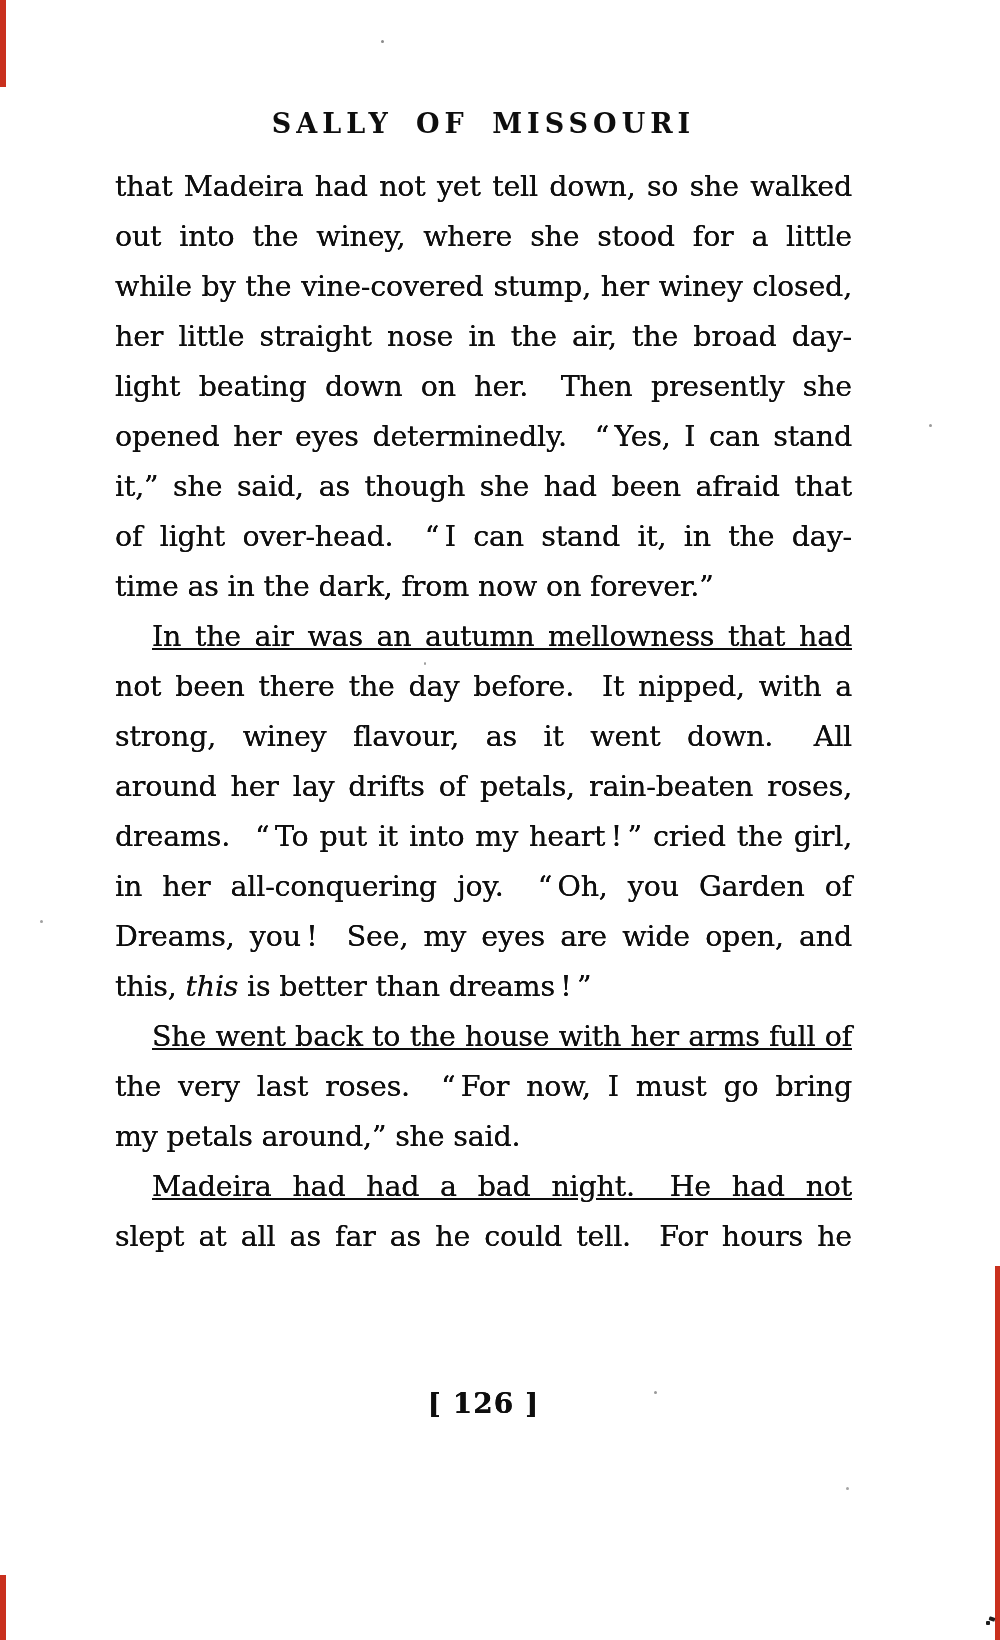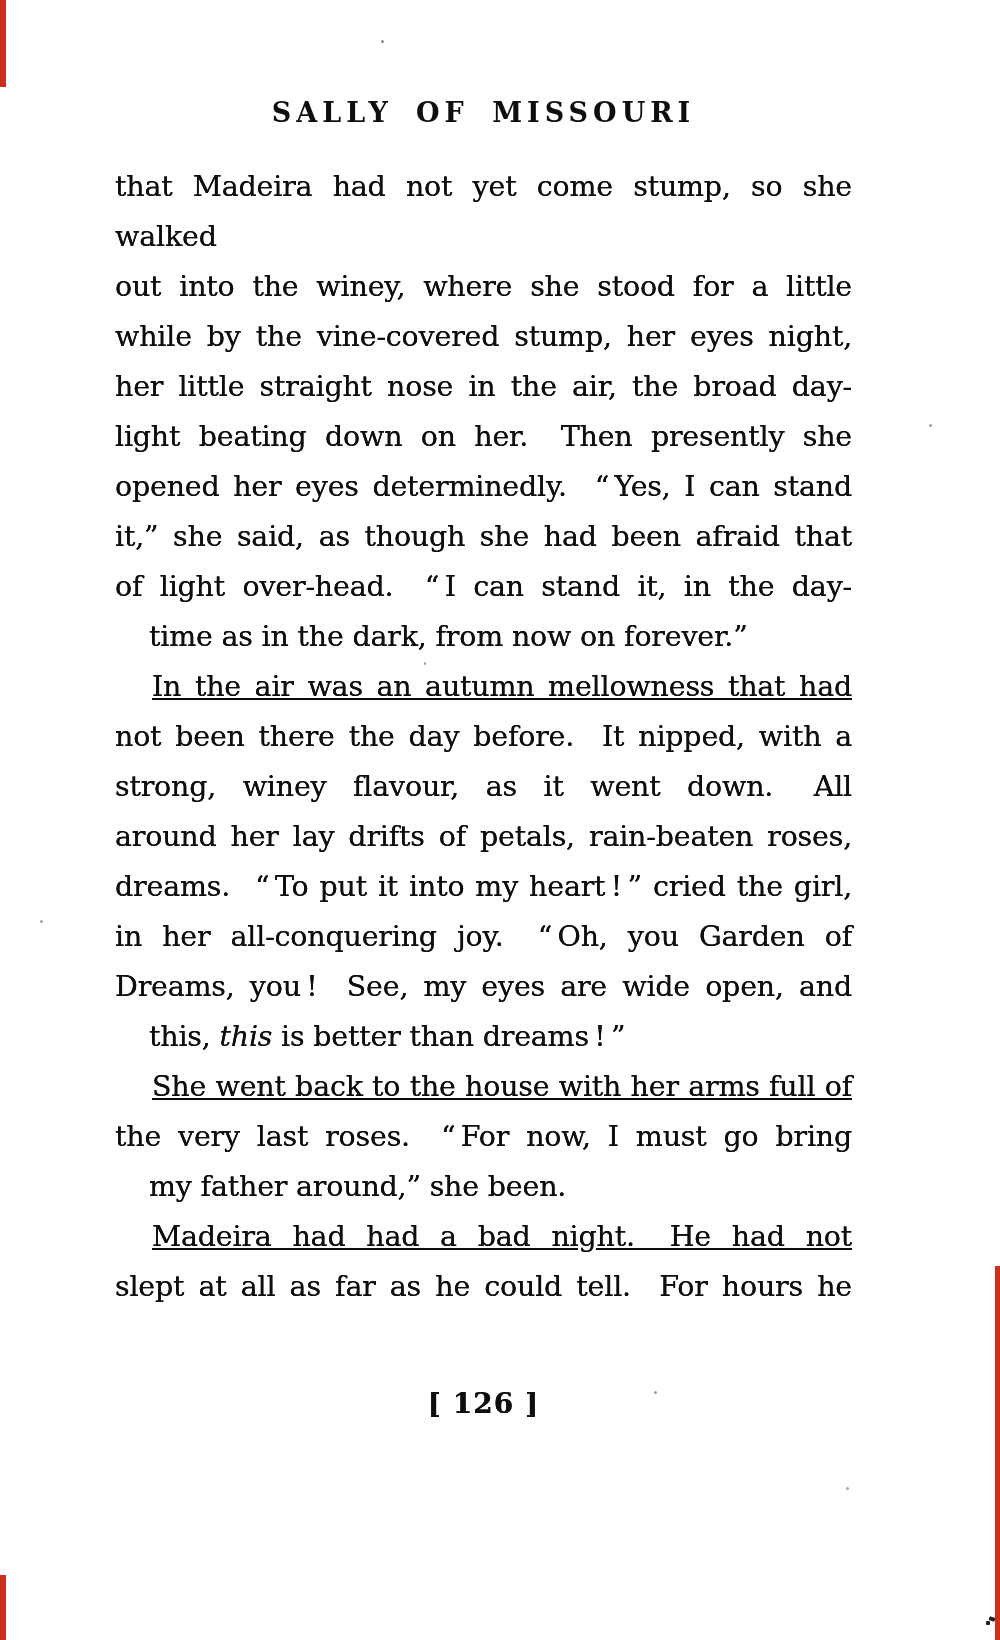--- a/index.html
+++ b/index.html
@@ -11,21 +11,21 @@
     overflow: hidden;
     font-family: "DejaVu Serif", "Liberation Serif", serif;
     color: var(--ink, #0e0e0e);
   }
   .page { position: absolute; inset: 0; }
 
   
   .title {
     position: absolute;
     left: 115px;
-    top: 97px;
+    top: 108px;
     width: 737px;
     margin: 0;
     text-align: center;
     font-size: 27px;
     line-height: 31px;
     font-weight: bold;
     letter-spacing: 5px;
     word-spacing: 9px;
     white-space: nowrap;
   }
@@ -35,21 +35,21 @@
     position: absolute;
     left: 115px;
     top: 162px;
     width: 737px;
     font-size: 28.5px;
     line-height: 50px;
     letter-spacing: -0.2px;
     text-shadow: 0 0 0.5px currentColor;
   }
   .line { text-align: justify; text-align-last: justify; }
-  .line.endline { text-align-last: left; margin-left: 34px; }
+  .line.endline { text-align-last: left; }
   .line.indent { text-indent: 37px; text-decoration: underline; }
   .line em { }
 
   
   .footer {
     position: absolute;
     left: 115px;
     top: 1390px;
     width: 737px;
     text-align: center;
@@ -83,40 +83,40 @@
 
 <div class="page">
 
   <div class="edge-mark em-top-left"></div>
   <div class="edge-mark em-bottom-left"></div>
   <div class="edge-mark em-right-bottom"></div>
 
   <h1 class="title">SALLY OF MISSOURI</h1>
 
   <div class="text-block" id="text-block">
-      <div class="line">that Madeira had not yet come stump, so she walked</div>
+      <div class="line">that Madeira had not yet tell down, so she walked</div>
       <div class="line">out into the winey, where she stood for a little</div>
-      <div class="line">while by the vine-covered stump, her eyes night,</div>
+      <div class="line">while by the vine-covered stump, her winey closed,</div>
       <div class="line">her little straight nose in the air, the broad day-</div>
       <div class="line">light beating down on her.  Then presently she</div>
       <div class="line">opened her eyes determinedly.  “ Yes, I can stand</div>
       <div class="line">it,” she said, as though she had been afraid that</div>
       <div class="line">of light over-head.  “ I can stand it, in the day-</div>
       <div class="line endline">time as in the dark, from now on forever.”</div>
       <div class="line indent">In the air was an autumn mellowness that had</div>
       <div class="line">not been there the day before.  It nipped, with a</div>
       <div class="line">strong, winey flavour, as it went down.  All</div>
       <div class="line">around her lay drifts of petals, rain-beaten roses,</div>
       <div class="line">dreams.  “ To put it into my heart ! ” cried the girl,</div>
       <div class="line">in her all-conquering joy.  “ Oh, you Garden of</div>
       <div class="line">Dreams, you !  See, my eyes are wide open, and</div>
       <div class="line endline"><span>this, </span><em>this</em><span> is better than dreams ! ”</span></div>
       <div class="line indent">She went back to the house with her arms full of</div>
       <div class="line">the very last roses.  “ For now, I must go bring</div>
-      <div class="line endline">my father around,” she been.</div>
+      <div class="line endline">my petals around,” she said.</div>
       <div class="line indent">Madeira had had a bad night.  He had not</div>
       <div class="line">slept at all as far as he could tell.  For hours he</div>
     </div>
 
   <div class="footer">[ 126 ]</div>
 
   <span class="speck s1"></span>
   <span class="speck s2"></span>
   <span class="speck s3"></span>
   <span class="speck s4"></span>

